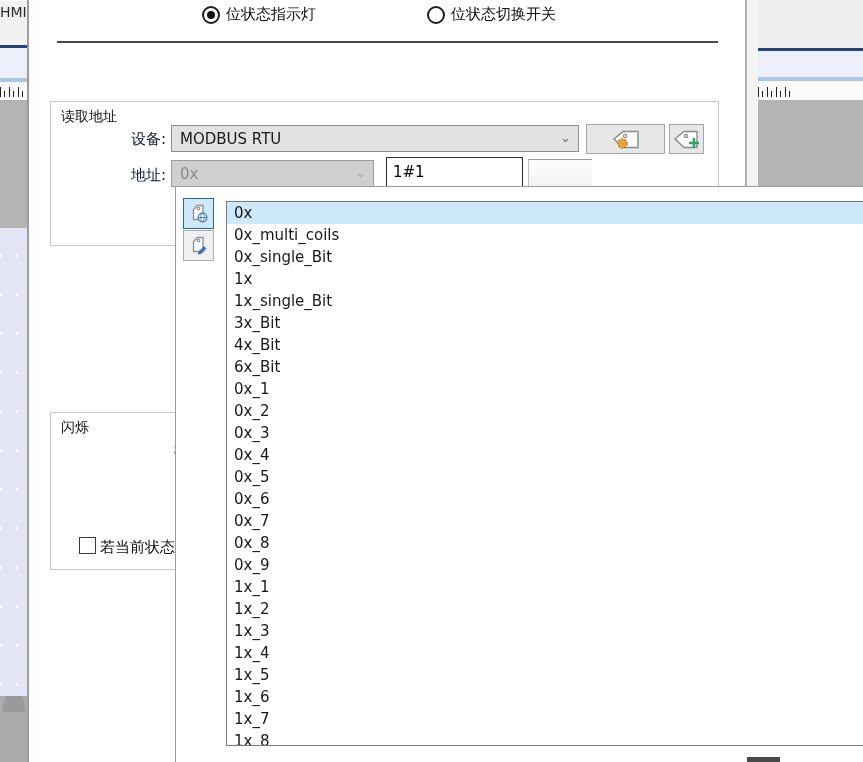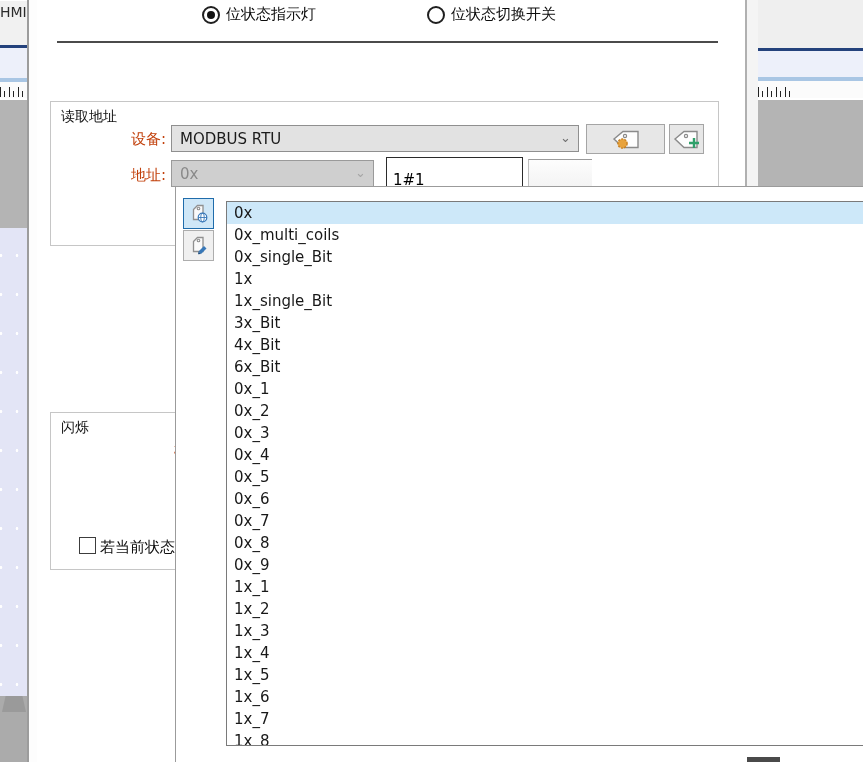--- a/index.html
+++ b/index.html
@@ -35,29 +35,29 @@
   .dialog{left:37px;top:0;width:708px;height:762px;background:#fff;z-index:1;}
   .radio-row{position:absolute;left:0;top:5px;width:100%;height:22px;}
   .radio{position:absolute;display:flex;align-items:center;gap:6px;font-size:15px;color:#0d0d0d;cursor:default;}
   .rb{width:14px;height:14px;border:2px solid #1f1f1f;border-radius:50%;background:#fff;position:relative;flex:0 0 auto;}
   .radio.sel .rb::after{content:"";position:absolute;left:3px;top:3px;width:8px;height:8px;border-radius:50%;background:#111;}
   .sepline{position:absolute;left:20px;top:41px;width:661px;height:2px;background:#4b4b4b;}
 
   .groupbox{position:absolute;border:1px solid #c6c6c6;background:transparent;}
   .gb-title{position:absolute;top:-9px;left:6px;background:#fff;padding:0 4px;font-size:14px;color:#111;margin-top:15px;}
 
-  .flabel{position:absolute;font-size:15px;color:#c2410c;text-align:right;}
+  .flabel{position:absolute;font-size:15px;color:#0f172a;text-align:right;}
   .combo{position:absolute;border:1px solid #8f8f8f;background:#e2e2e2;font-size:15px;
          display:flex;align-items:center;padding-left:8px;color:#1b1b1b;text-align:right;}
   .combo .chev{position:absolute;right:7px;top:50%;transform:translateY(-58%);font-size:13px;color:#6f6f6f;}
   .combo.open{background:#cfcfcf;border-color:#9a9a9a;color:#8a8a8a;}
   .combo.open .chev{color:#a5a5a5;}
   .tagbtn{position:absolute;background:#e7e7e7;border:1px solid #a5a5a5;display:flex;align-items:center;justify-content:center;}
   .txtinput{position:absolute;border:1px solid #2b2b2b;background:#fff;font-size:15px;color:#000;
-            font-family:"DejaVu Sans","Liberation Sans",sans-serif;padding:8px 0 0 6px;outline:none;}
+            font-family:"DejaVu Sans","Liberation Sans",sans-serif;padding:0 0 0 6px;outline:none;}
   .auxbox{position:absolute;background:linear-gradient(#fdfdfd,#f3f3f3);border-top:1px solid #9a9a9a;border-left:1px solid #c0c0c0;}
 
   .cb{position:absolute;width:15px;height:15px;border:1.5px solid #3c3c3c;background:#fff;}
   .cbl{position:absolute;font-size:15px;color:#0d0d0d;white-space:nowrap;}
 
   
   .popup{left:175px;top:186px;width:688px;height:576px;background:#fff;
          border-top:1px solid #9b9b9b;border-left:1px solid #9b9b9b;z-index:5;}
   .miniBtn{position:absolute;width:29px;height:29px;display:flex;align-items:center;justify-content:center;
            background:#f0f0f0;border:1px solid #adadad;}

